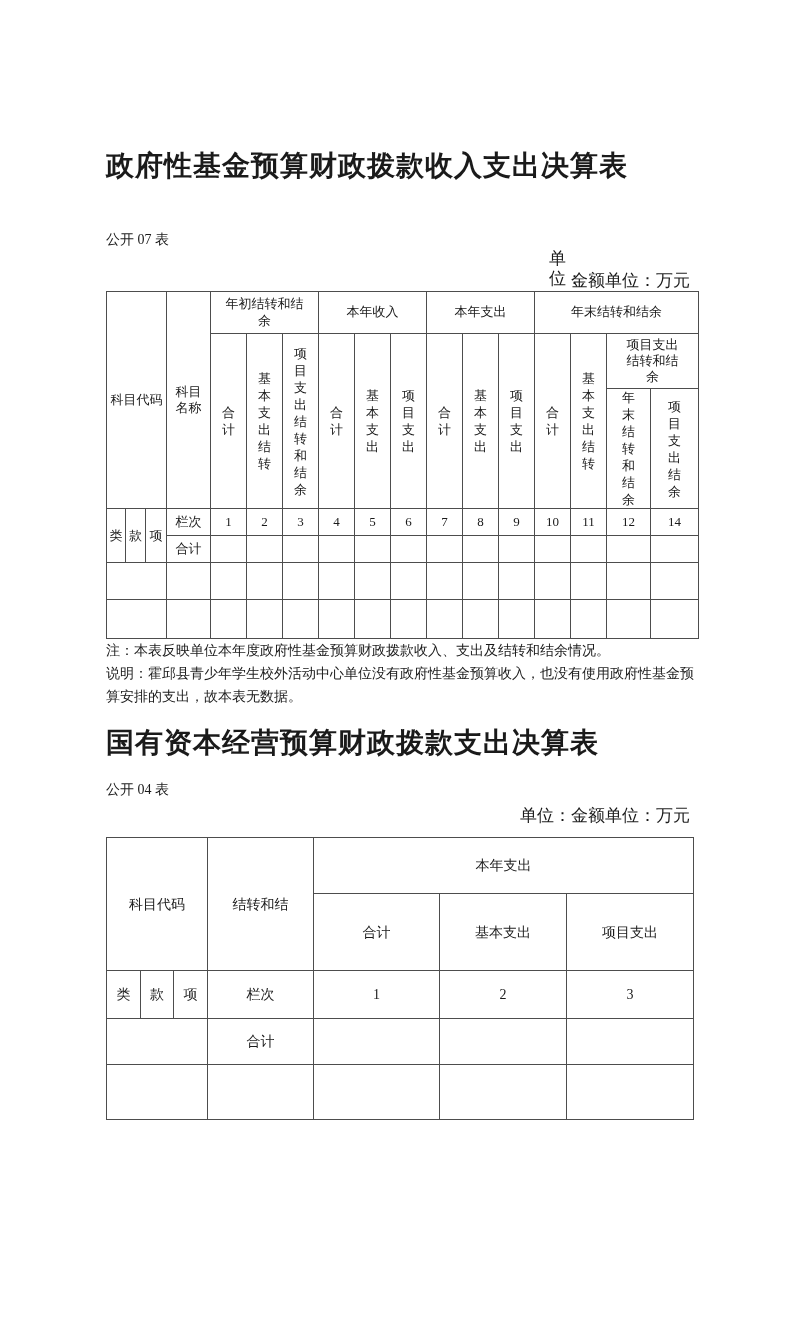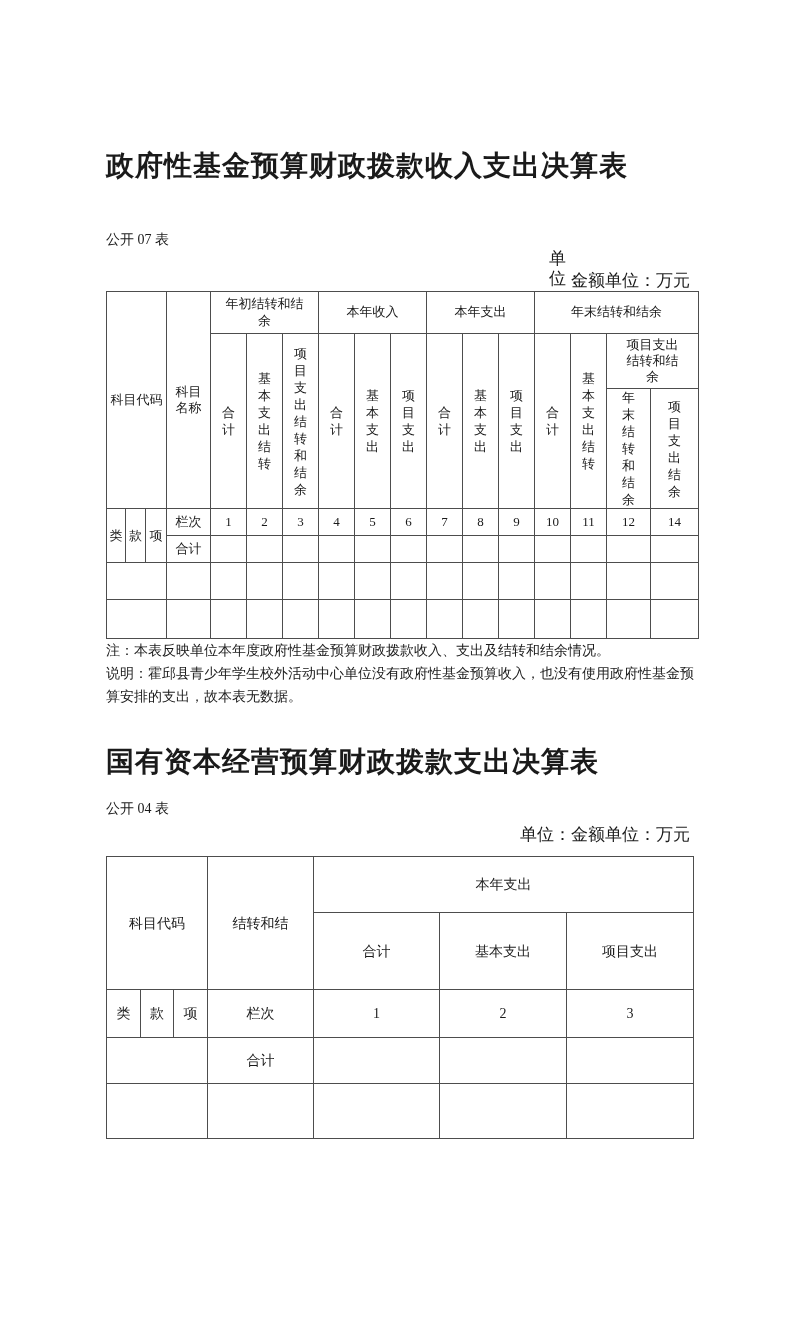--- a/index.html
+++ b/index.html
@@ -5,21 +5,21 @@
   html,body{margin:0;padding:0;background:#fff;}
   .page{
     width:794px;height:1323px;background:#ffffff;overflow:hidden;
     font-family:"Liberation Serif",serif;color:#1a1a1a;position:relative;
   }
   .content{margin-left:106px;width:592px;}
   .doc-title{
     margin:0;padding-top:147px;text-align:left;
     font-family:Liberation Mono, monospace;font-size:28px;font-weight:700;letter-spacing:1px;
   }
-  .doc-title.second{padding-top:0;margin-top:35px;}
+  .doc-title.second{padding-top:0;margin-top:16px;}
   .form-no{margin-top:46px;text-align:left;font-size:14px;padding-right:8px;}
   .form-no.second{margin-top:19px;}
   .unit-row{display:flex;justify-content:flex-end;align-items:flex-end;font-size:17px;}
   .unit-narrow{width:22px;line-height:20px;}
   .unit-wide{line-height:16px;}
   .amount-unit{padding-right:8px;line-height:16px;}
   .unit-row.second{margin-top:9px;}
 
   table{border-collapse:collapse;table-layout:fixed;}
   .t1{width:592px;margin-top:2px;}

